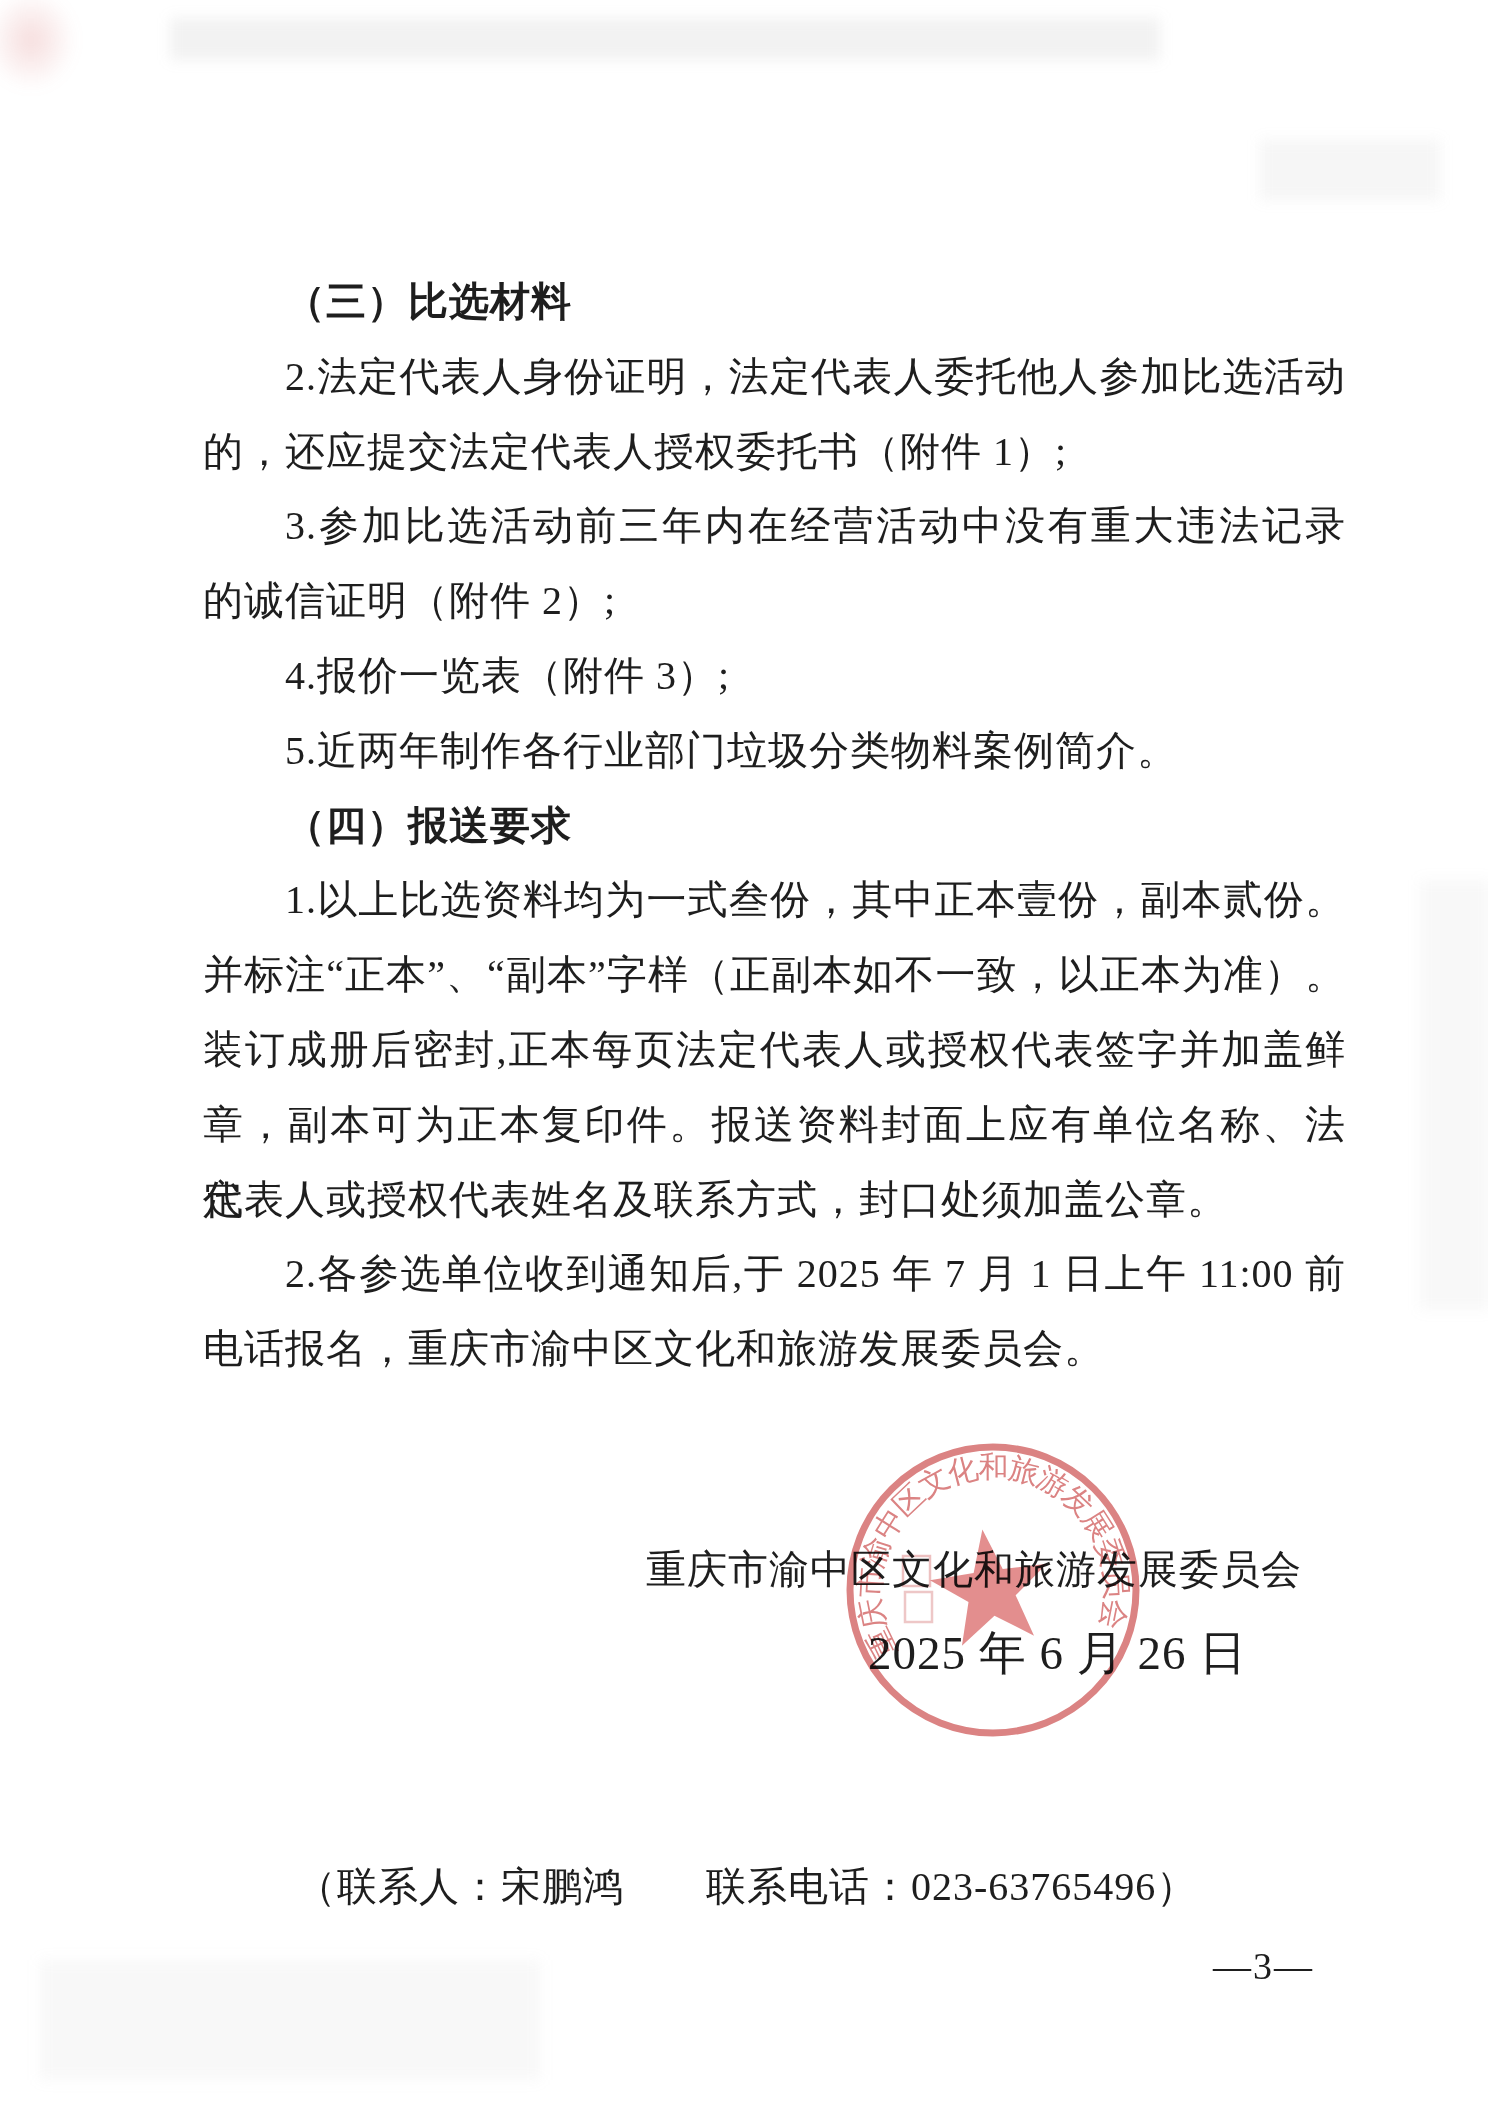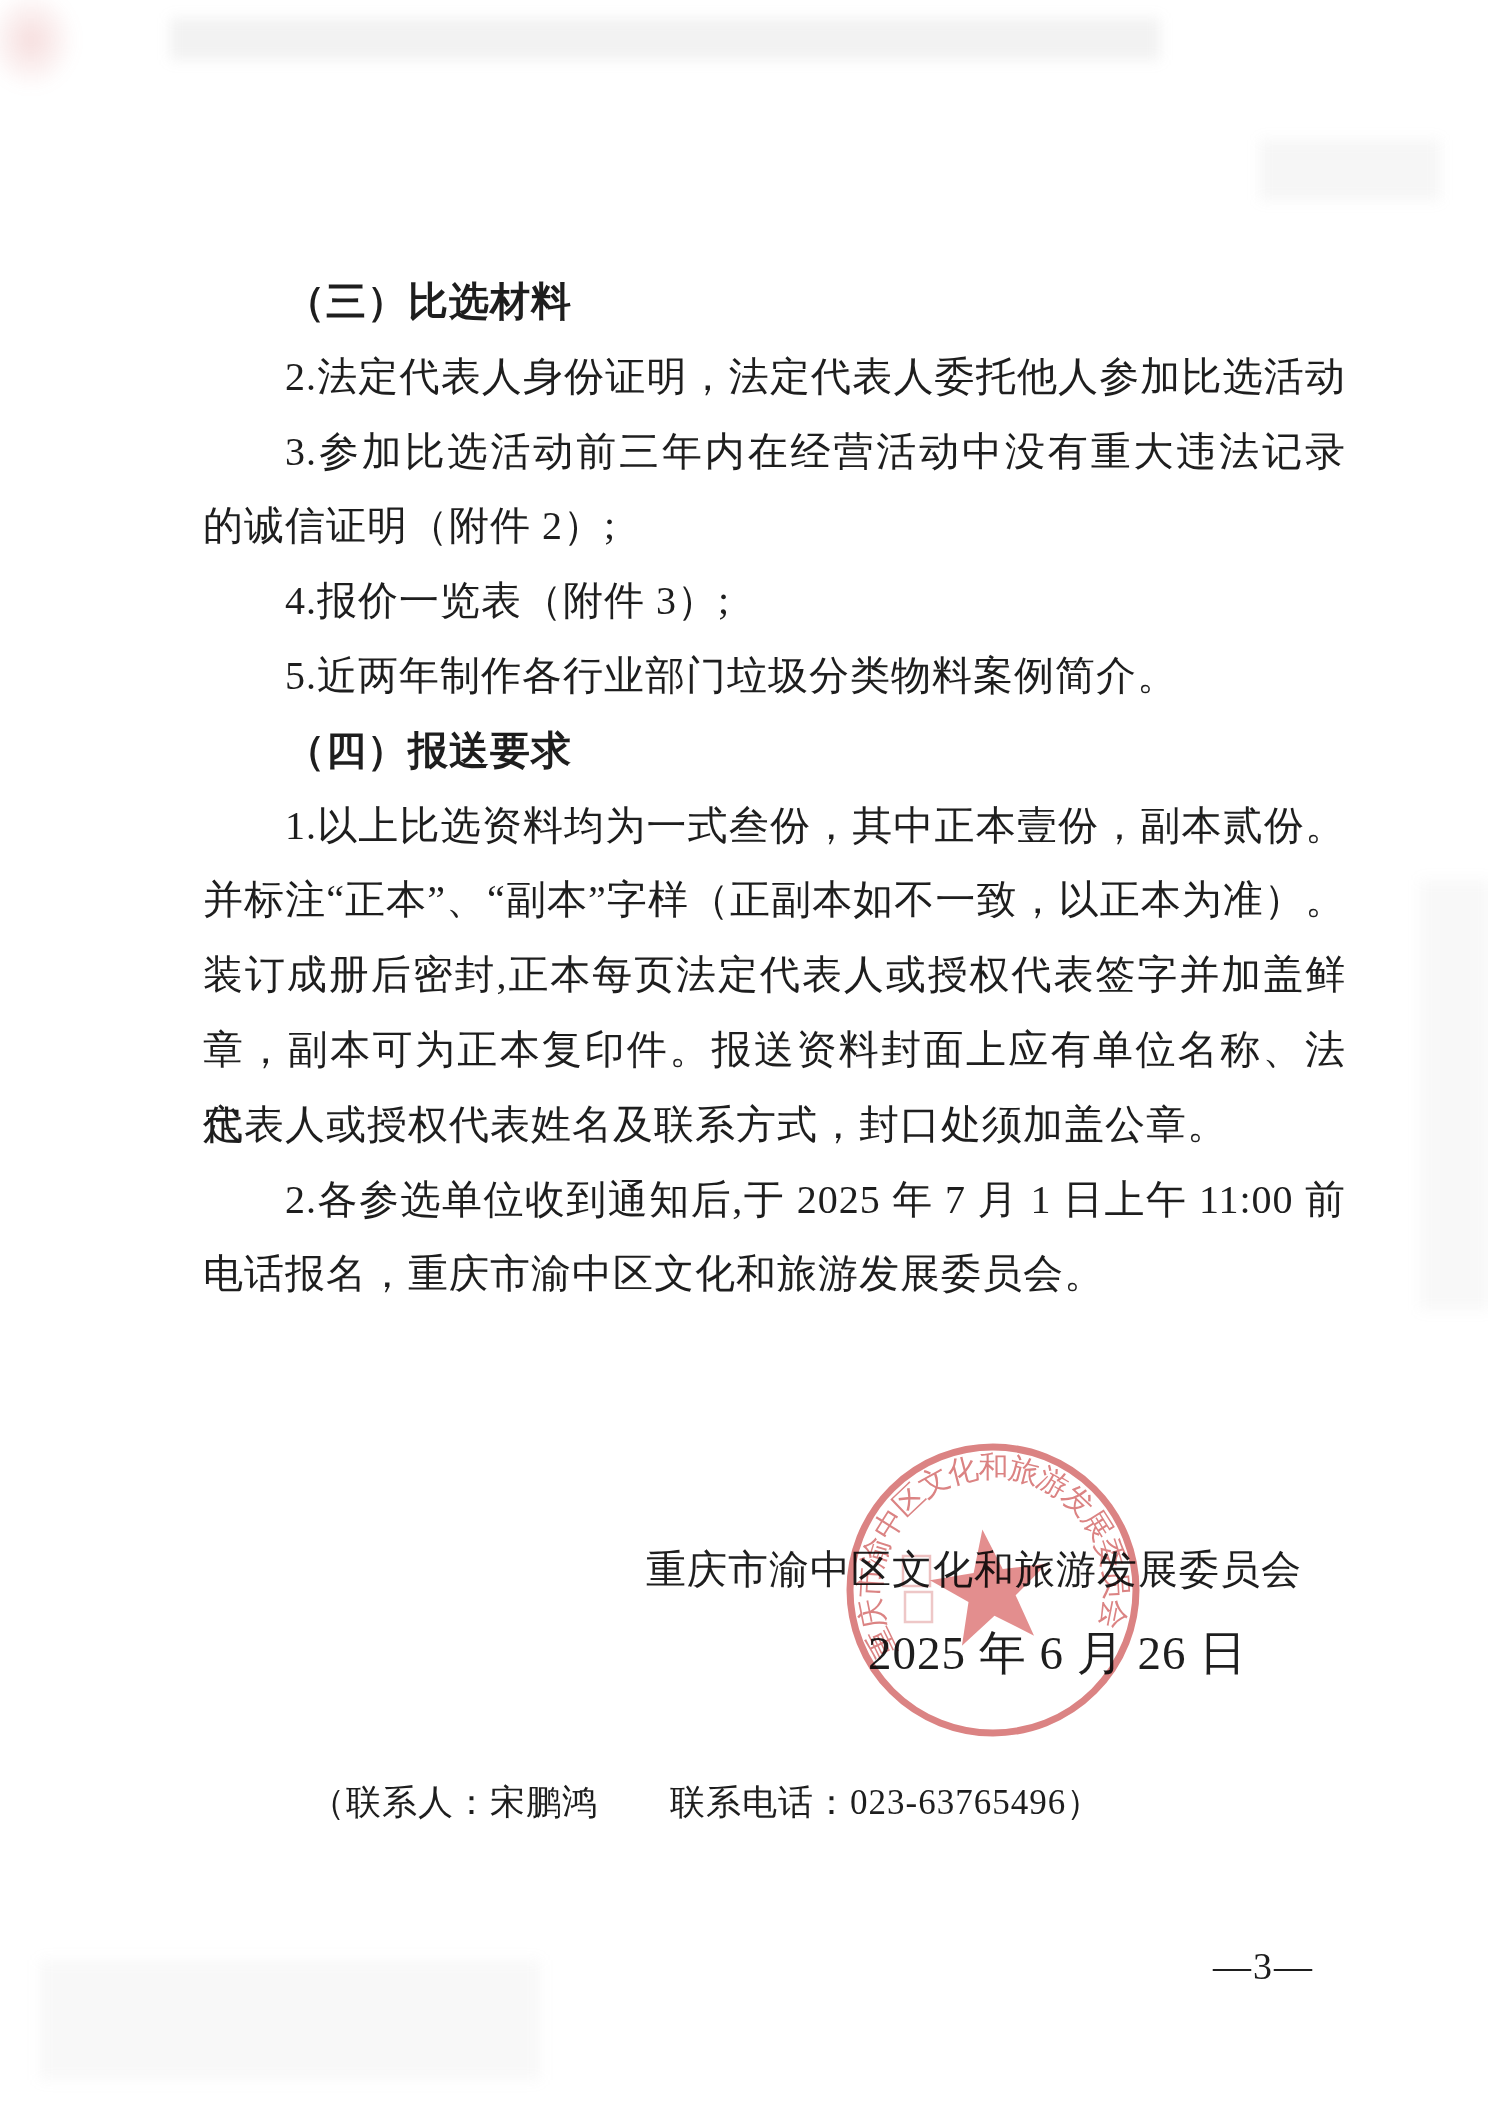--- a/index.html
+++ b/index.html
@@ -35,22 +35,22 @@
 
   .sign-org{
     position:absolute;left:646px;top:1542px;
     font-size:40px;letter-spacing:1px;white-space:nowrap;
   }
   .sign-date{
     position:absolute;left:868px;top:1622px;
     font-size:47px;letter-spacing:1px;white-space:nowrap;
   }
   .contact{
-    position:absolute;left:296px;top:1779px;
-    font-size:35px;letter-spacing:1px;white-space:nowrap;margin-left:14px;
+    position:absolute;left:296px;top:1859px;
+    font-size:40px;letter-spacing:1px;white-space:nowrap;
   }
   .page-num{
     position:absolute;left:1213px;top:1944px;
     font-size:38px;letter-spacing:2px;white-space:nowrap;
   }
   .seal{
     position:absolute;left:843px;top:1438px;width:300px;height:300px;
     mix-blend-mode:multiply;opacity:.92;
   }
 </style>
@@ -61,20 +61,21 @@
 
   <div class="noise n1"></div>
   <div class="noise n2"></div>
   <div class="noise n3"></div>
   <div class="noise n4"></div>
   <div class="noise n5"></div>
 
   <div class="body-text">
       <div class="line indent bold">（三）比选材料</div>
       <div class="line indent stretch">2.法定代表人身份证明，法定代表人委托他人参加比选活动</div>
+      <div class="line">的，还应提交法定代表人授权委托书（附件 1）;</div>
       <div class="line indent stretch">3.参加比选活动前三年内在经营活动中没有重大违法记录</div>
       <div class="line">的诚信证明（附件 2）;</div>
       <div class="line indent">4.报价一览表（附件 3）;</div>
       <div class="line indent">5.近两年制作各行业部门垃圾分类物料案例简介。</div>
       <div class="line indent bold">（四）报送要求</div>
       <div class="line indent stretch">1.以上比选资料均为一式叁份，其中正本壹份，副本贰份。</div>
       <div class="line stretch">并标注“正本”、“副本”字样（正副本如不一致，以正本为准）。</div>
       <div class="line stretch">装订成册后密封,正本每页法定代表人或授权代表签字并加盖鲜</div>
       <div class="line stretch">章，副本可为正本复印件。报送资料封面上应有单位名称、法定</div>
       <div class="line">代表人或授权代表姓名及联系方式，封口处须加盖公章。</div>

